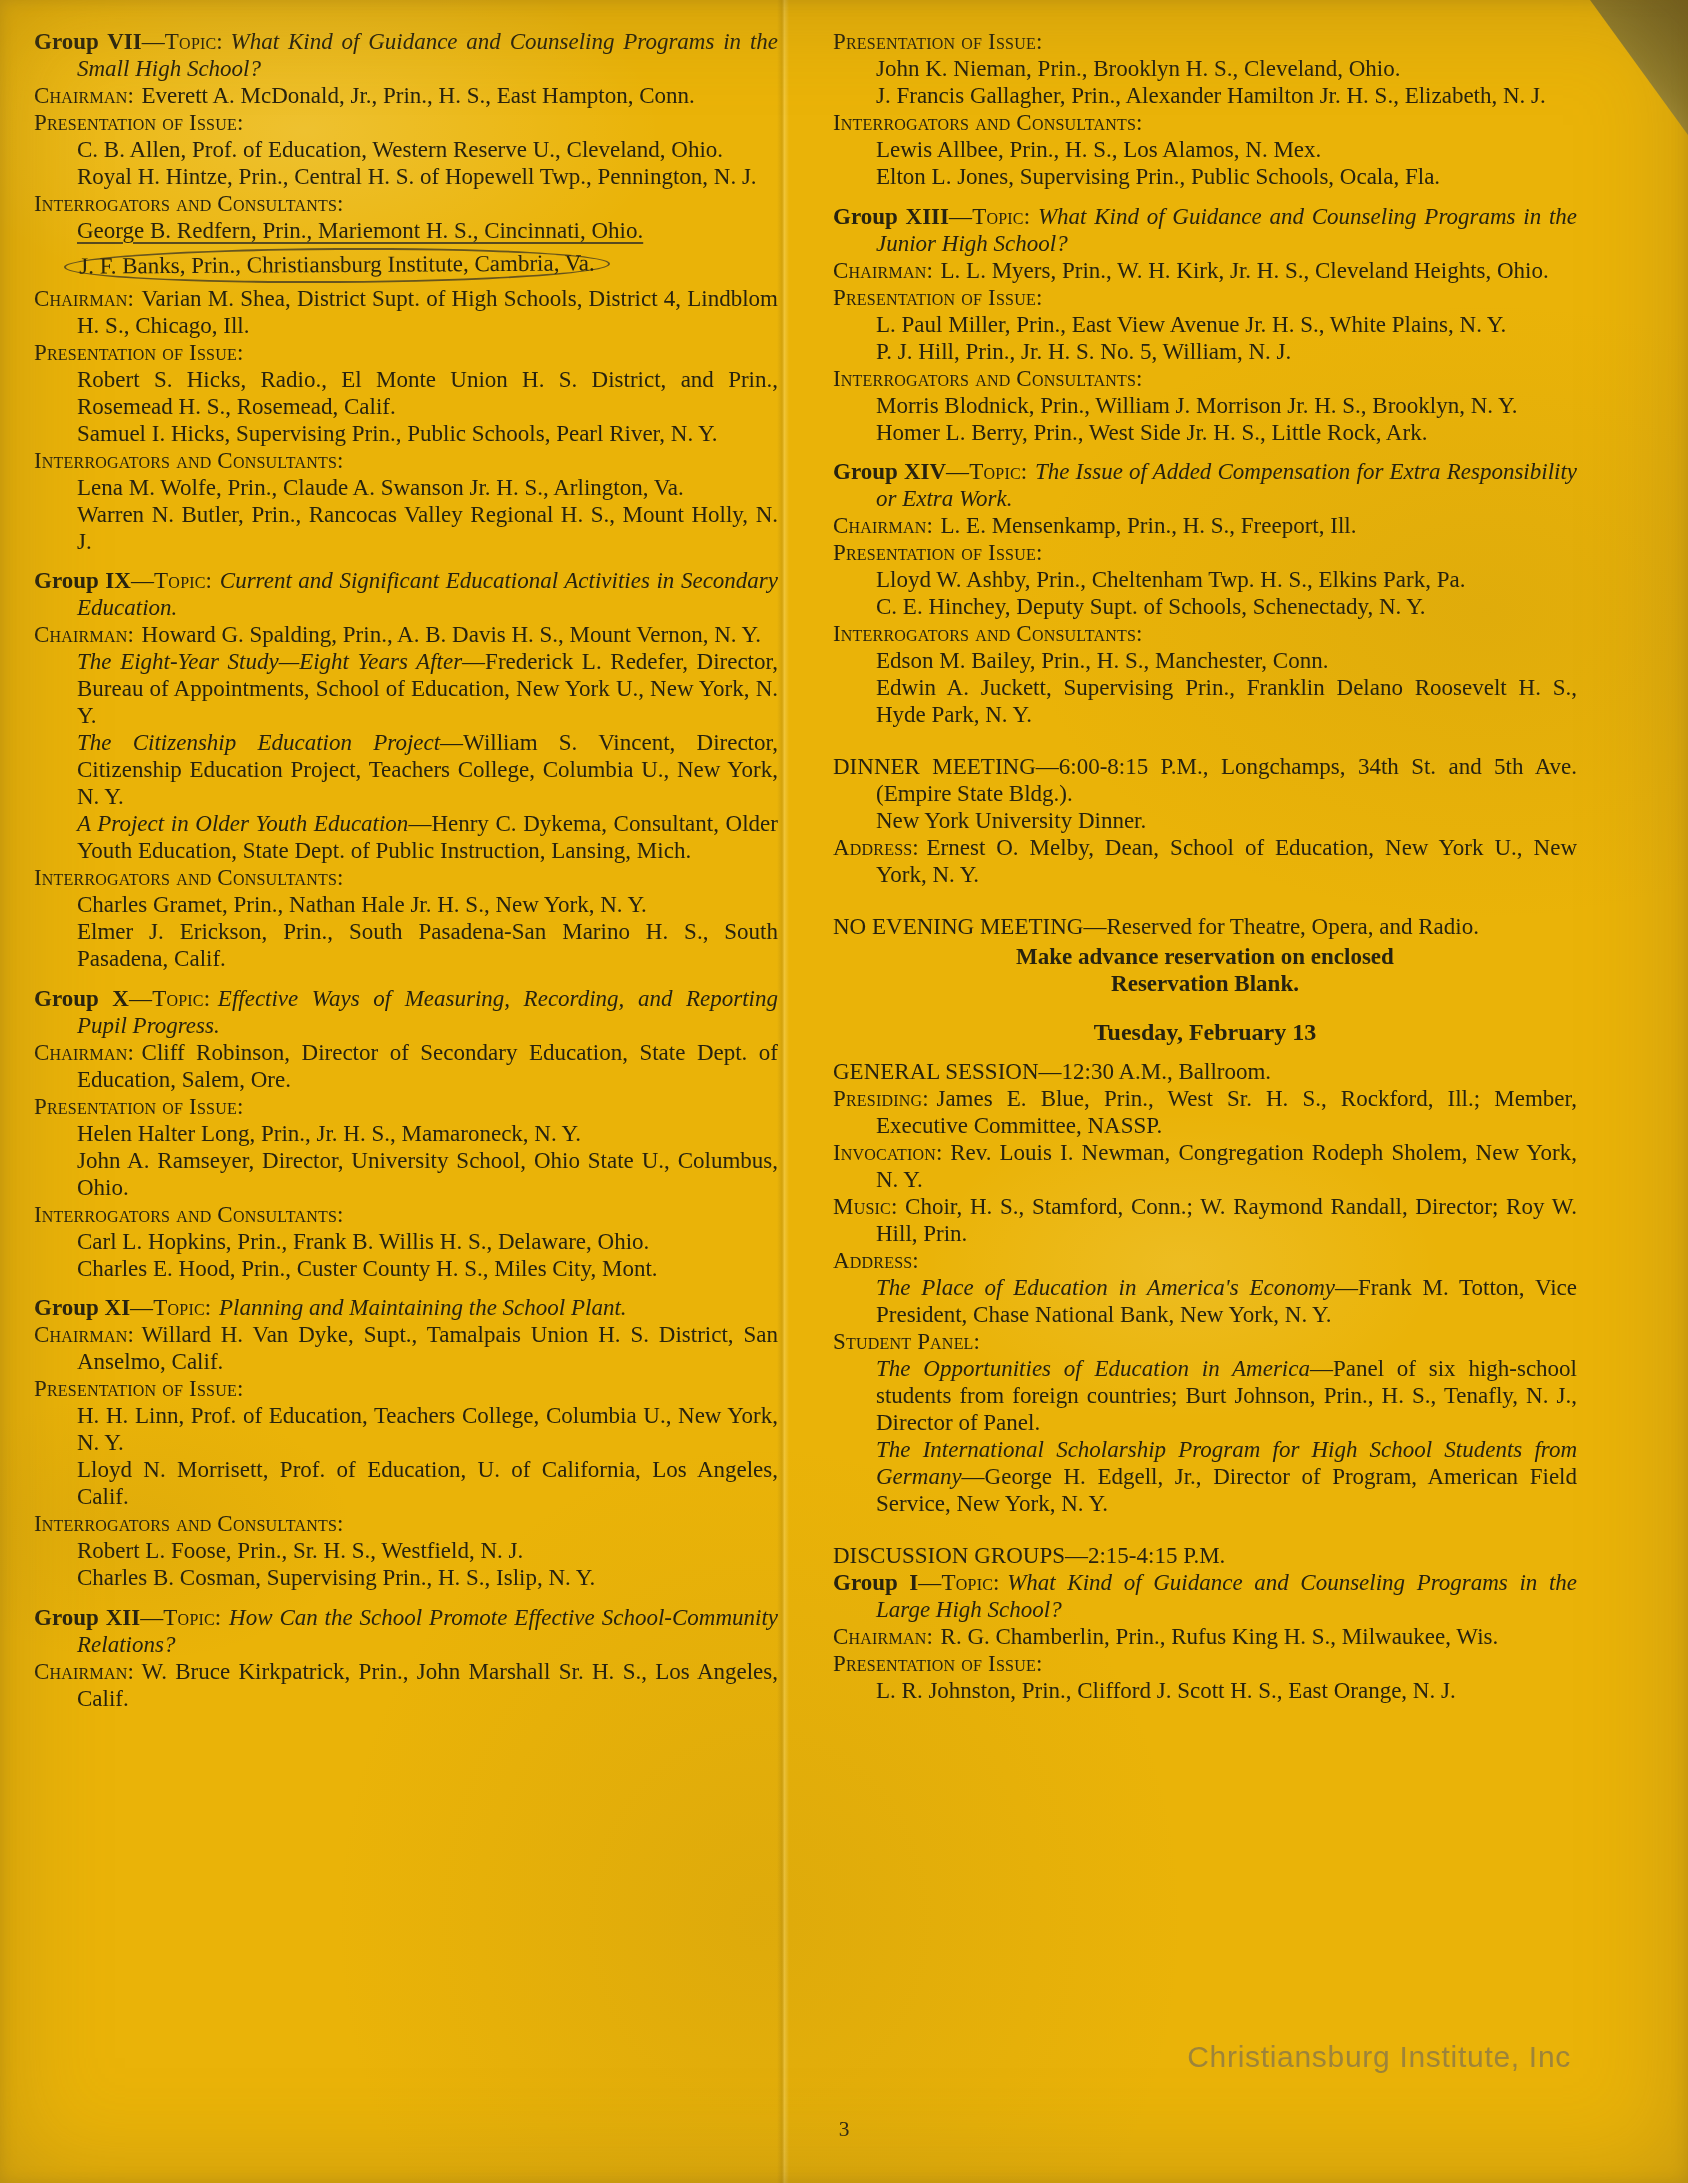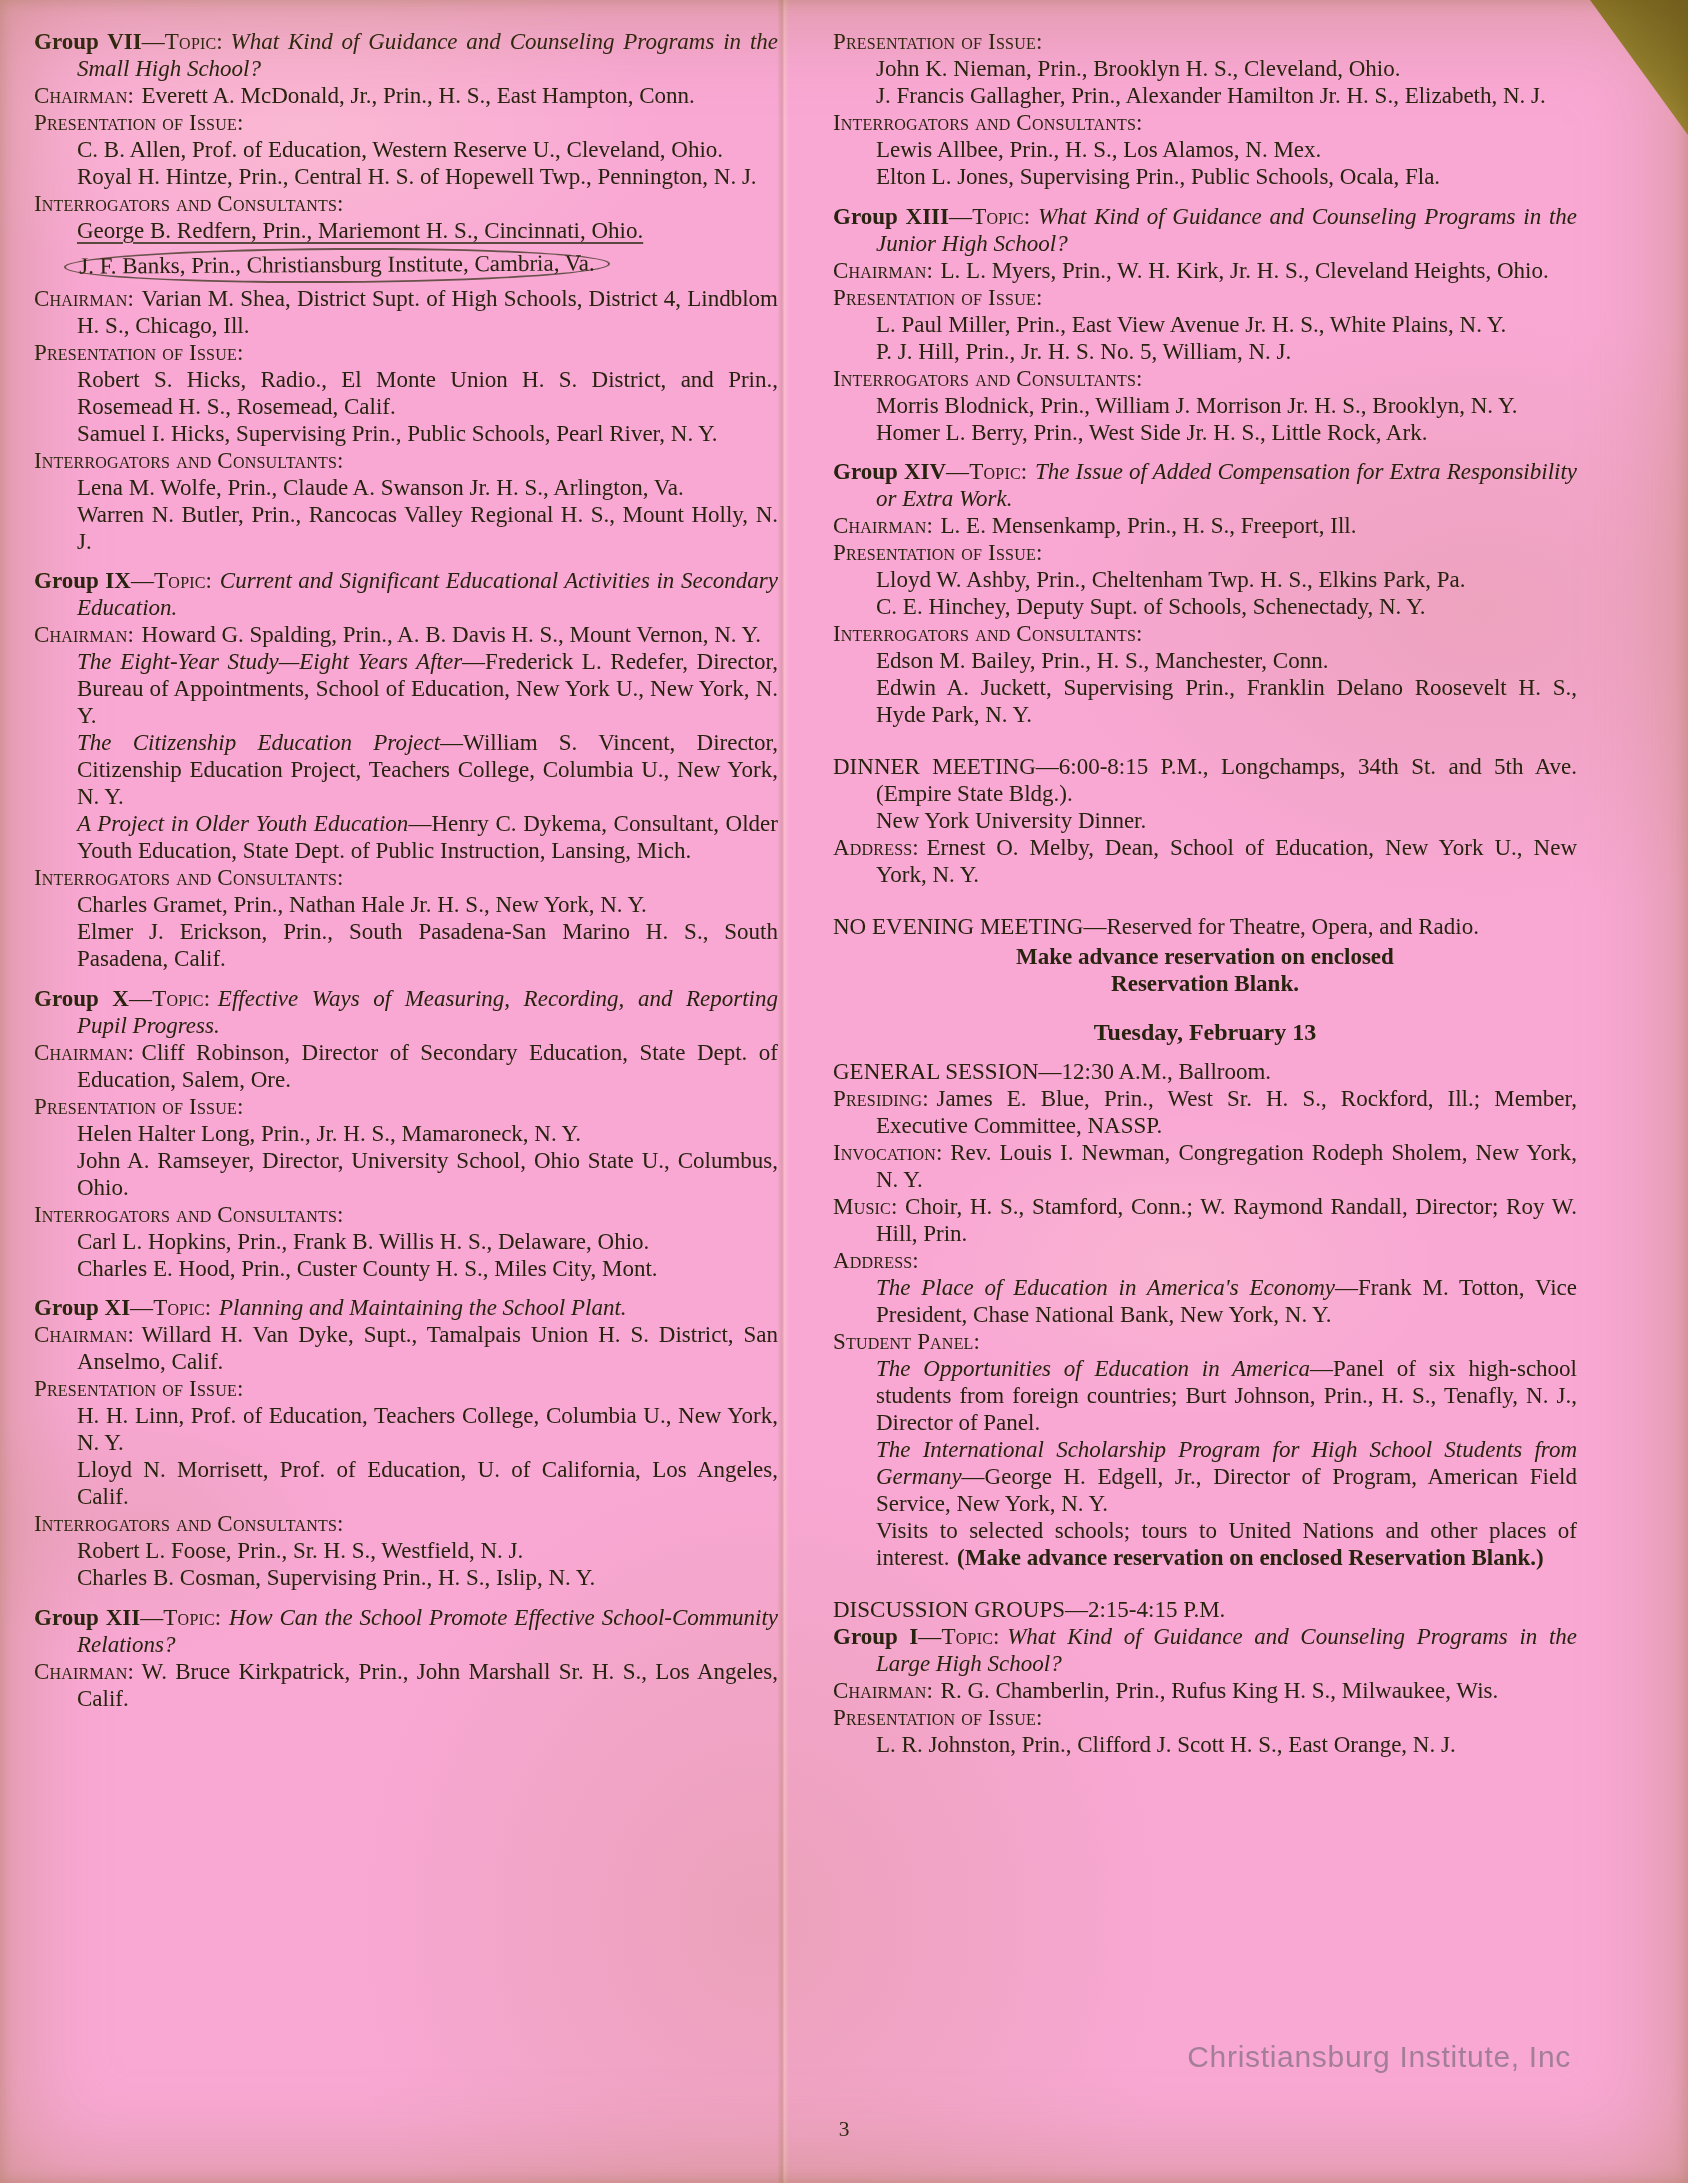--- a/index.html
+++ b/index.html
@@ -1,19 +1,19 @@
 <!DOCTYPE html>
 <html lang="en" style="font-size:12px"><head>
 <meta charset="utf-8">
 <style>
   html,body{margin:0;padding:0;background:#8a8a8a;}
   .page{
     position:relative;
     width:1688px;height:2183px;
-    background:#f9a8d4;
+    background:#eab308;
     overflow:hidden;
     color:#2924156;
     color:#292415;
     font-family:"Liberation Serif","DejaVu Serif",serif;
   }
   .texture{
     position:absolute;inset:0;pointer-events:none;
     background-image:
       radial-gradient(518px 259px at 18% 6%,  rgba(255,250,205,.20), transparent 70%),
       radial-gradient(666px 444px at 88% 28%, rgba(150,120,30,.12), transparent 70%),
@@ -171,21 +171,20 @@
         <p class="title"><span class="et">Tuesday, February 13</span></p>
         <p class="plain"><span class="et">GENERAL SESSION—12:30 A.M., Ballroom.</span></p>
         <p class="role"><span class="sc">Presiding:</span><span class="rt">James E. Blue, Prin., West Sr. H. S., Rockford, Ill.; Member, Executive Committee, NASSP.</span></p>
         <p class="role"><span class="sc">Invocation:</span><span class="rt">Rev. Louis I. Newman, Congregation Rodeph Sholem, New York, N. Y.</span></p>
         <p class="role"><span class="sc">Music:</span><span class="rt">Choir, H. S., Stamford, Conn.; W. Raymond Randall, Director; Roy W. Hill, Prin.</span></p>
         <p class="heading sc">Address:</p>
         <p class="entry"><i class="et-i">The Place of Education in America's Economy</i><span class="et">—Frank M. Totton, Vice President, Chase National Bank, New York, N. Y.</span></p>
         <p class="heading sc">Student Panel:</p>
         <p class="entry"><i class="et-i">The Opportunities of Education in America</i><span class="et">—Panel of six high-school students from foreign countries; Burt Johnson, Prin., H. S., Tenafly, N. J., Director of Panel.</span></p>
         <p class="entry"><i class="et-i">The International Scholarship Program for High School Students from Germany</i><span class="et">—George H. Edgell, Jr., Director of Program, American Field Service, New York, N. Y.</span></p>
-        <p class="entry"><span class="et">Visits to selected schools; tours to United Nations and other places of interest.</span><b class="eb">(Make advance reservation on enclosed Reservation Blank.)</b></p>
         <p class="plain sp2"><span class="et">DISCUSSION GROUPS—2:15-4:15 P.M.</span></p>
         <p class="group"><b class="glabel">Group I</b><span class="sc">—Topic:</span><i class="topic">What Kind of Guidance and Counseling Programs in the Large High School?</i></p>
         <p class="role"><span class="sc">Chairman:</span><span class="rt">R. G. Chamberlin, Prin., Rufus King H. S., Milwaukee, Wis.</span></p>
         <p class="heading sc">Presentation of Issue:</p>
         <p class="entry"><span class="et">L. R. Johnston, Prin., Clifford J. Scott H. S., East Orange, N. J.</span></p>
       </div>
   </div>
 
   <div class="watermark">Christiansburg Institute, Inc</div>
   <div class="pagenum">3</div>

